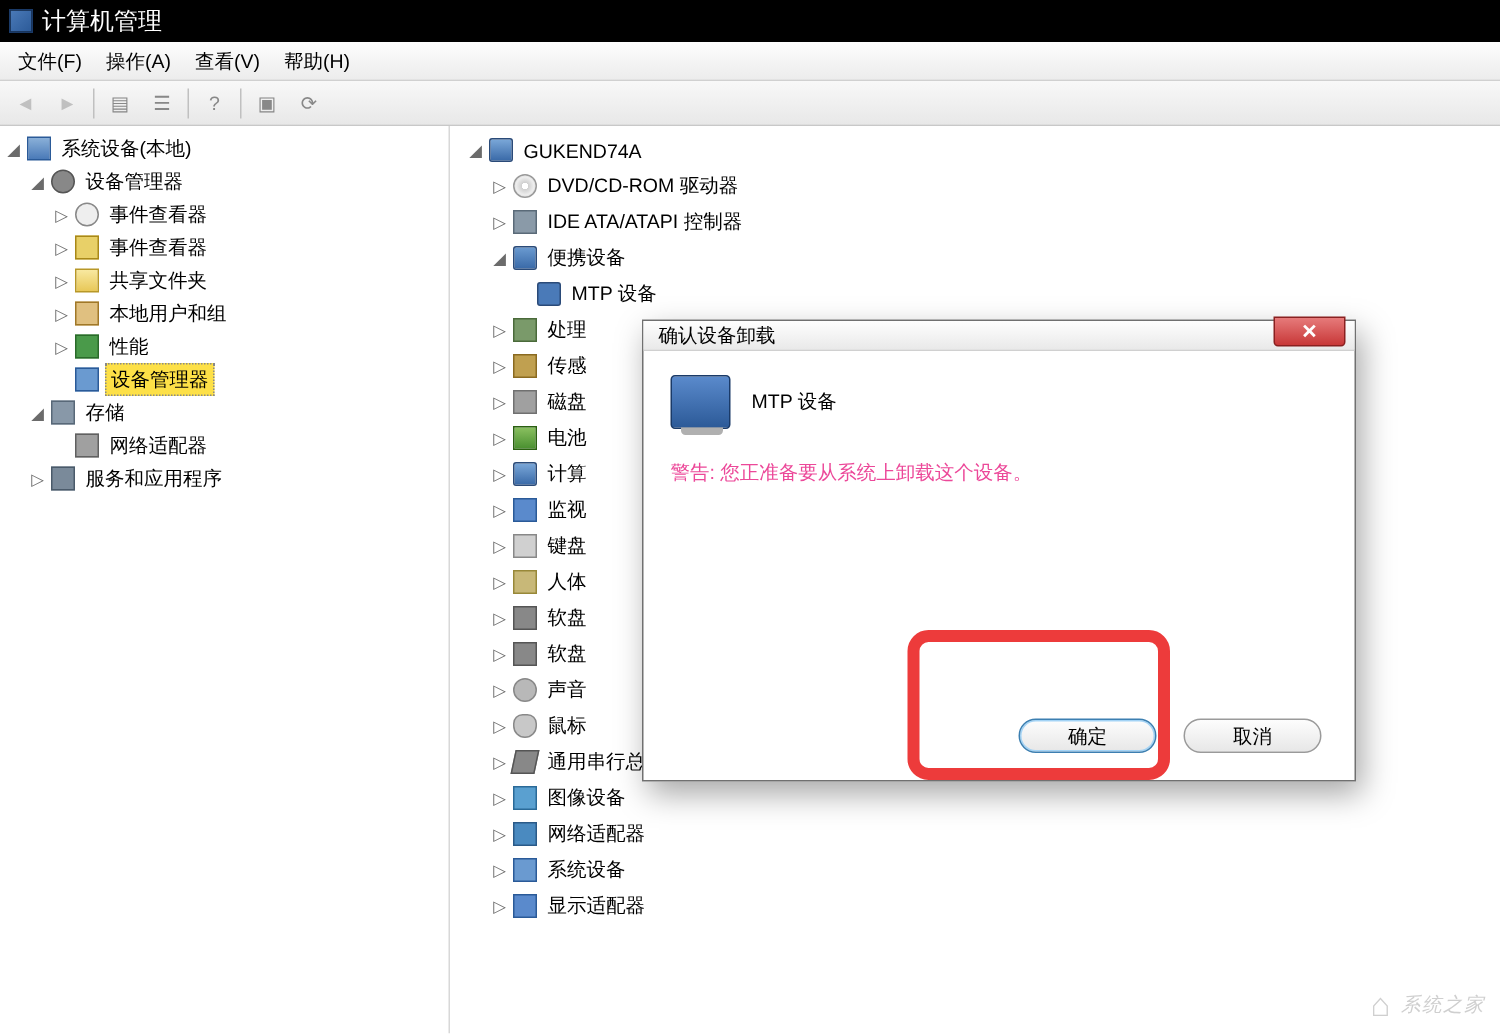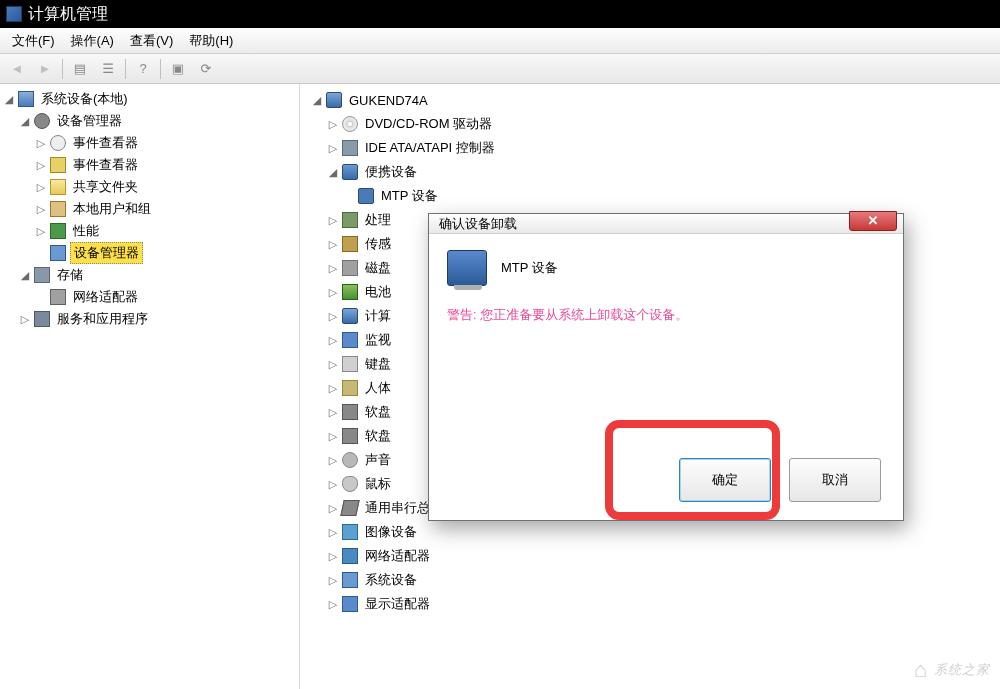--- a/index.html
+++ b/index.html
@@ -35,21 +35,21 @@
     .dialog { position:absolute; left:428px; top:213px; width:476px; height:308px; background:#fff; border:1px solid #707070; box-shadow: 4px 8px 20px rgba(0,0,0,.35); }
     .dlg-titlebar { height:20px; background: linear-gradient(#fefefe,#e9e9e9); border-bottom:1px solid #d0d0d0; display:flex; align-items:center; padding:0 6px 0 10px; }
     .dlg-title { flex:1; font-size:13px; }
     .dlg-close { width:48px; height:20px; background: linear-gradient(#e67a7a,#c83838); border:1px solid #8a2020; border-radius: 0 0 3px 3px; color:#fff; display:flex; align-items:center; justify-content:center; font-weight:bold; margin-top:-6px; }
     .dlg-body { padding: 16px 18px; }
     .dlg-device { display:flex; align-items:center; gap:14px; margin-bottom: 20px; }
     .dlg-device-icon { width:40px; height:36px; background: linear-gradient(#5a8acc,#2c5a98); border:1px solid #1a3a68; border-radius:3px; position:relative; }
     .dlg-device-icon::after { content:""; position:absolute; bottom:-5px; left:6px; width:28px; height:5px; background:#b0b0b0; border-radius:0 0 3px 3px; }
     .dlg-warn { font-size:13px; color:#ec4899; }
     .dlg-buttons { position:absolute; bottom:18px; right:22px; display:flex; gap:18px; }
-    .dlg-btn { width:92px; height:44px; background: linear-gradient(#fdfdfd,#e7e7e7); border:1px solid #9a9a9a; border-radius:3px; display:flex; align-items:center; justify-content:center; cursor:default; }
+    .dlg-btn { width:92px; height:23px; background: linear-gradient(#fdfdfd,#e7e7e7); border:1px solid #9a9a9a; border-radius:13px; display:flex; align-items:center; justify-content:center; cursor:default; }
     .dlg-btn.default { border:1px solid #3c7fb1; box-shadow: inset 0 0 0 1px #a3d3f5; }
     
     .red-box { position:absolute; left:605px; top:420px; width:175px; height:100px; border:8px solid #ed3b3b; border-radius:14px; pointer-events:none; }
     
     .watermark { position:absolute; right:10px; bottom:6px; color:#bbb; font-size:18px; font-style:italic; letter-spacing:1px; opacity:.7; display:flex; align-items:center; gap:6px;}
     .watermark .wm-ic { font-size:22px; }
     
     
     .di { width:18px; height:16px; display:inline-block; }
     .di-computer { background: linear-gradient(#7aa7d8,#3a6aa8); border:1px solid #2a4a78; border-radius:2px; }

